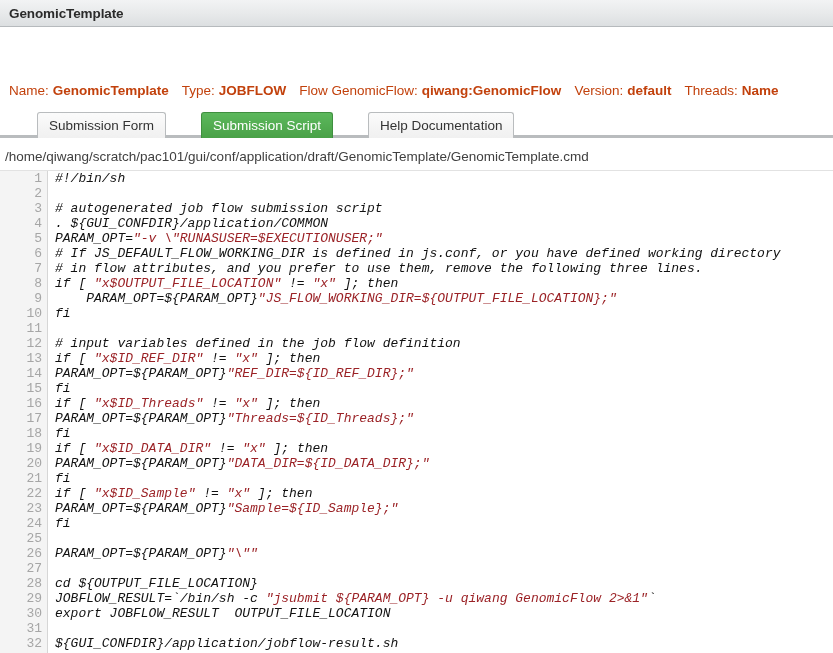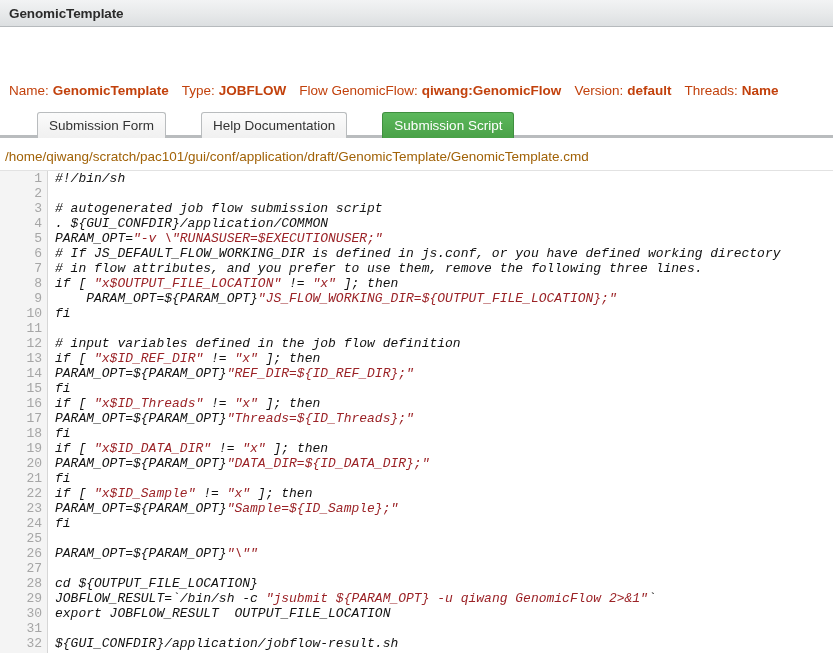--- a/index.html
+++ b/index.html
@@ -89,21 +89,21 @@
   .tab.active {
     background: linear-gradient(to bottom, #5cb85c 0%, #49a147 100%);
     border-color: #3f8f3f;
     color: #ffffff;
   }
 
   
   .filepath {
     padding: 11px 0 6px 5px;
     font-size: 13.5px;
-    color: #a16207;
+    color: #404040;
     white-space: nowrap;
     overflow: hidden;
   }
 
   
   .codewrap {
     position: relative;
     overflow: hidden;
     border-top: 1px solid #e2e2e2;
     background: #ffffff;
@@ -148,22 +148,22 @@
     <span class="gap"></span>
     <span class="mi"><span class="lbl">Flow GenomicFlow:</span><span class="gap-sm"></span><span class="val">qiwang:GenomicFlow</span></span>
     <span class="gap"></span>
     <span class="mi"><span class="lbl">Version:</span><span class="gap-sm"></span><span class="val">default</span></span>
     <span class="gap"></span>
     <span class="mi"><span class="lbl">Threads:</span><span class="gap-sm"></span><span class="val">Name</span></span>
   </div>
 
 <div class="tabstrip" id="tabstrip">
     <div class="tab"><span>Submission Form</span></div>
+    <div class="tab active"><span>Submission Script</span></div>
     <div class="tab"><span>Help Documentation</span></div>
-    <div class="tab active"><span>Submission Script</span></div>
   </div>
 
 <div class="filepath">/home/qiwang/scratch/pac101/gui/conf/application/draft/GenomicTemplate/GenomicTemplate.cmd</div>
 
 <div class="codewrap">
   <table class="codetable">
     <tbody>
         <tr>
       <td class="gutter" id="gutter"><span class="ln">1</span><span class="ln">2</span><span class="ln">3</span><span class="ln">4</span><span class="ln">5</span><span class="ln">6</span><span class="ln">7</span><span class="ln">8</span><span class="ln">9</span><span class="ln">10</span><span class="ln">11</span><span class="ln">12</span><span class="ln">13</span><span class="ln">14</span><span class="ln">15</span><span class="ln">16</span><span class="ln">17</span><span class="ln">18</span><span class="ln">19</span><span class="ln">20</span><span class="ln">21</span><span class="ln">22</span><span class="ln">23</span><span class="ln">24</span><span class="ln">25</span><span class="ln">26</span><span class="ln">27</span><span class="ln">28</span><span class="ln">29</span><span class="ln">30</span><span class="ln">31</span><span class="ln">32</span><span class="ln">33</span></td>
       <td class="codecol" id="codecol"><span class="ln"><span>#!/bin/sh</span></span><span class="ln"><span></span></span><span class="ln"><span># autogenerated job flow submission script</span></span><span class="ln"><span>. ${GUI_CONFDIR}/application/COMMON</span></span><span class="ln"><span>PARAM_OPT=</span><span class="str">"-v \"RUNASUSER=$EXECUTIONUSER;"</span></span><span class="ln"><span># If JS_DEFAULT_FLOW_WORKING_DIR is defined in js.conf, or you have defined working directory</span></span><span class="ln"><span># in flow attributes, and you prefer to use them, remove the following three lines.</span></span><span class="ln"><span>if [ </span><span class="str">"x$OUTPUT_FILE_LOCATION"</span><span> != </span><span class="str">"x"</span><span> ]; then</span></span><span class="ln"><span>    PARAM_OPT=${PARAM_OPT}</span><span class="str">"JS_FLOW_WORKING_DIR=${OUTPUT_FILE_LOCATION};"</span></span><span class="ln"><span>fi</span></span><span class="ln"><span></span></span><span class="ln"><span># input variables defined in the job flow definition</span></span><span class="ln"><span>if [ </span><span class="str">"x$ID_REF_DIR"</span><span> != </span><span class="str">"x"</span><span> ]; then</span></span><span class="ln"><span>PARAM_OPT=${PARAM_OPT}</span><span class="str">"REF_DIR=${ID_REF_DIR};"</span></span><span class="ln"><span>fi</span></span><span class="ln"><span>if [ </span><span class="str">"x$ID_Threads"</span><span> != </span><span class="str">"x"</span><span> ]; then</span></span><span class="ln"><span>PARAM_OPT=${PARAM_OPT}</span><span class="str">"Threads=${ID_Threads};"</span></span><span class="ln"><span>fi</span></span><span class="ln"><span>if [ </span><span class="str">"x$ID_DATA_DIR"</span><span> != </span><span class="str">"x"</span><span> ]; then</span></span><span class="ln"><span>PARAM_OPT=${PARAM_OPT}</span><span class="str">"DATA_DIR=${ID_DATA_DIR};"</span></span><span class="ln"><span>fi</span></span><span class="ln"><span>if [ </span><span class="str">"x$ID_Sample"</span><span> != </span><span class="str">"x"</span><span> ]; then</span></span><span class="ln"><span>PARAM_OPT=${PARAM_OPT}</span><span class="str">"Sample=${ID_Sample};"</span></span><span class="ln"><span>fi</span></span><span class="ln"><span></span></span><span class="ln"><span>PARAM_OPT=${PARAM_OPT}</span><span class="str">"\""</span></span><span class="ln"><span></span></span><span class="ln"><span>cd ${OUTPUT_FILE_LOCATION}</span></span><span class="ln"><span>JOBFLOW_RESULT=`/bin/sh -c </span><span class="str">"jsubmit ${PARAM_OPT} -u qiwang GenomicFlow 2&gt;&amp;1"</span><span>`</span></span><span class="ln"><span>export JOBFLOW_RESULT  OUTPUT_FILE_LOCATION</span></span><span class="ln"><span></span></span><span class="ln"><span>${GUI_CONFDIR}/application/jobflow-result.sh</span></span><span class="ln"><span></span></span></td>

